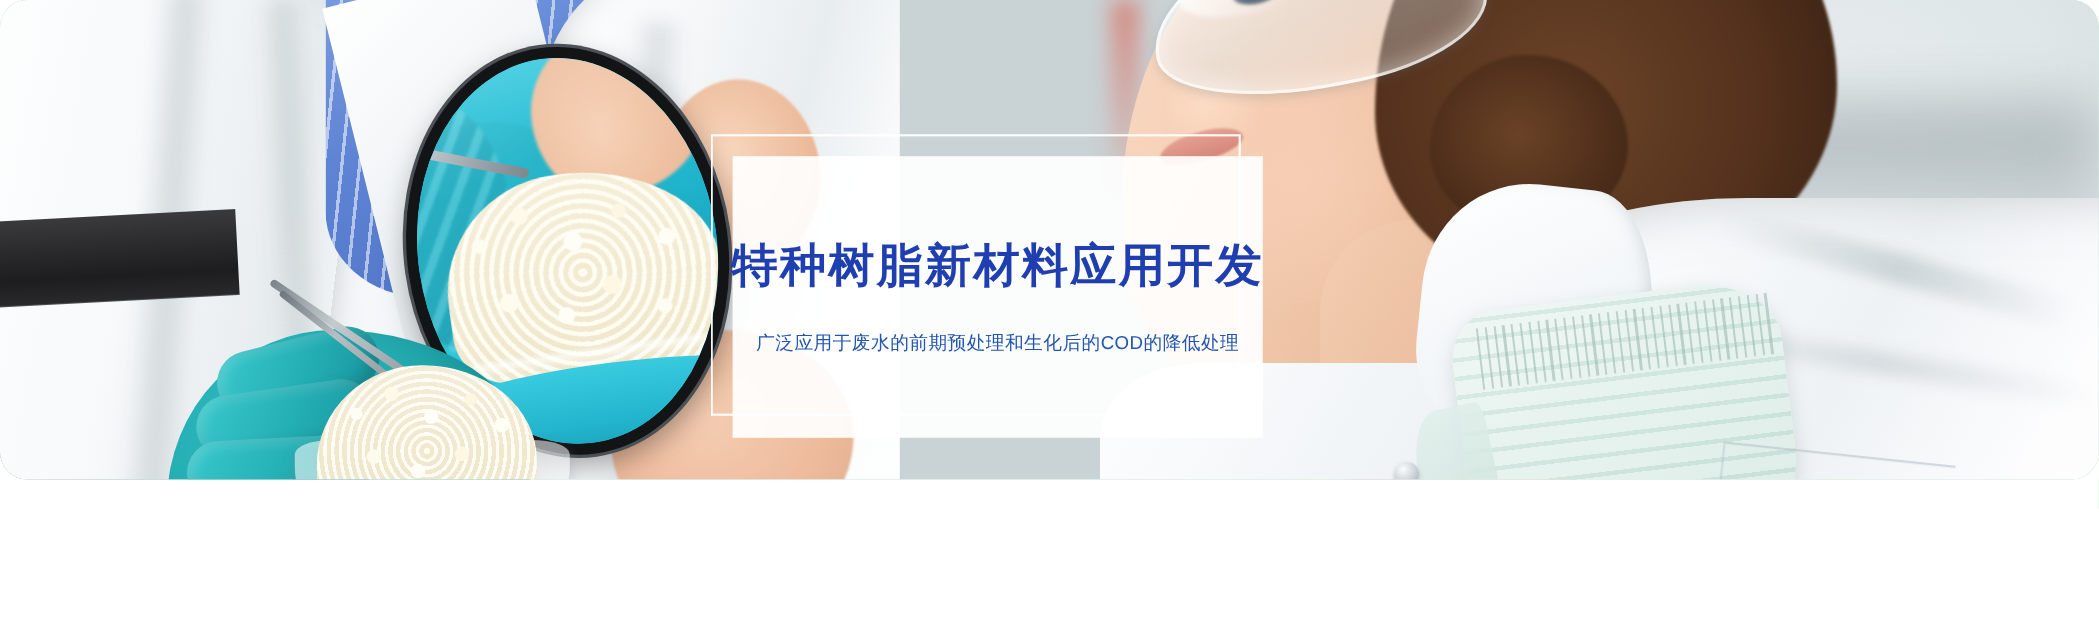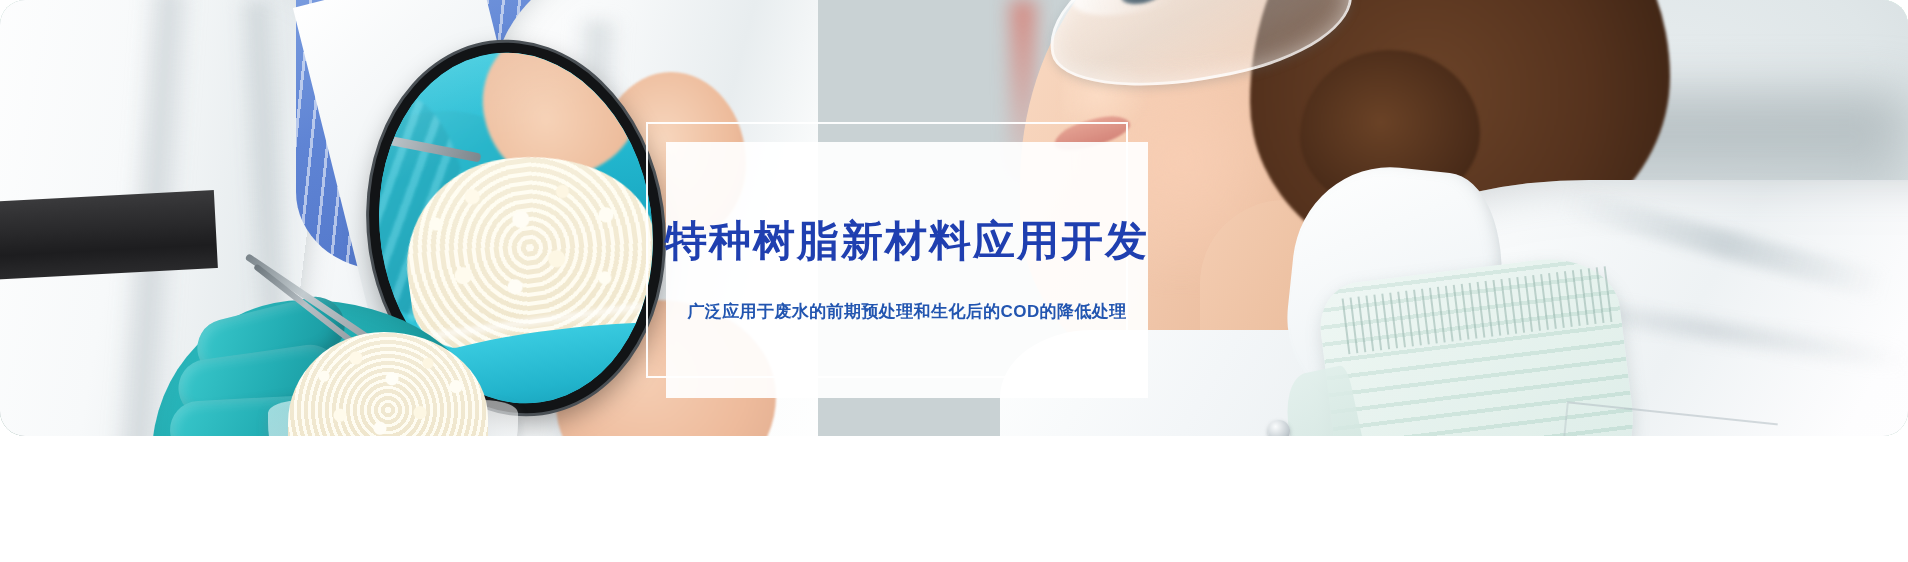--- a/index.html
+++ b/index.html
@@ -408,21 +408,21 @@
   .title{
     font-size:42px;
     font-weight:bold;
     letter-spacing:2px;
     line-height:1.2;
     margin:0 0 34px 0;
     white-space:nowrap;
   }
   .subtitle{
     font-size:17px;
-    font-weight:bold;
+    font-weight:normal;
     letter-spacing:.4px;
     line-height:1.4;
     margin:0;
     white-space:nowrap;
   }
 </style>
 </head>
 <body>
 
 <div class="banner">

